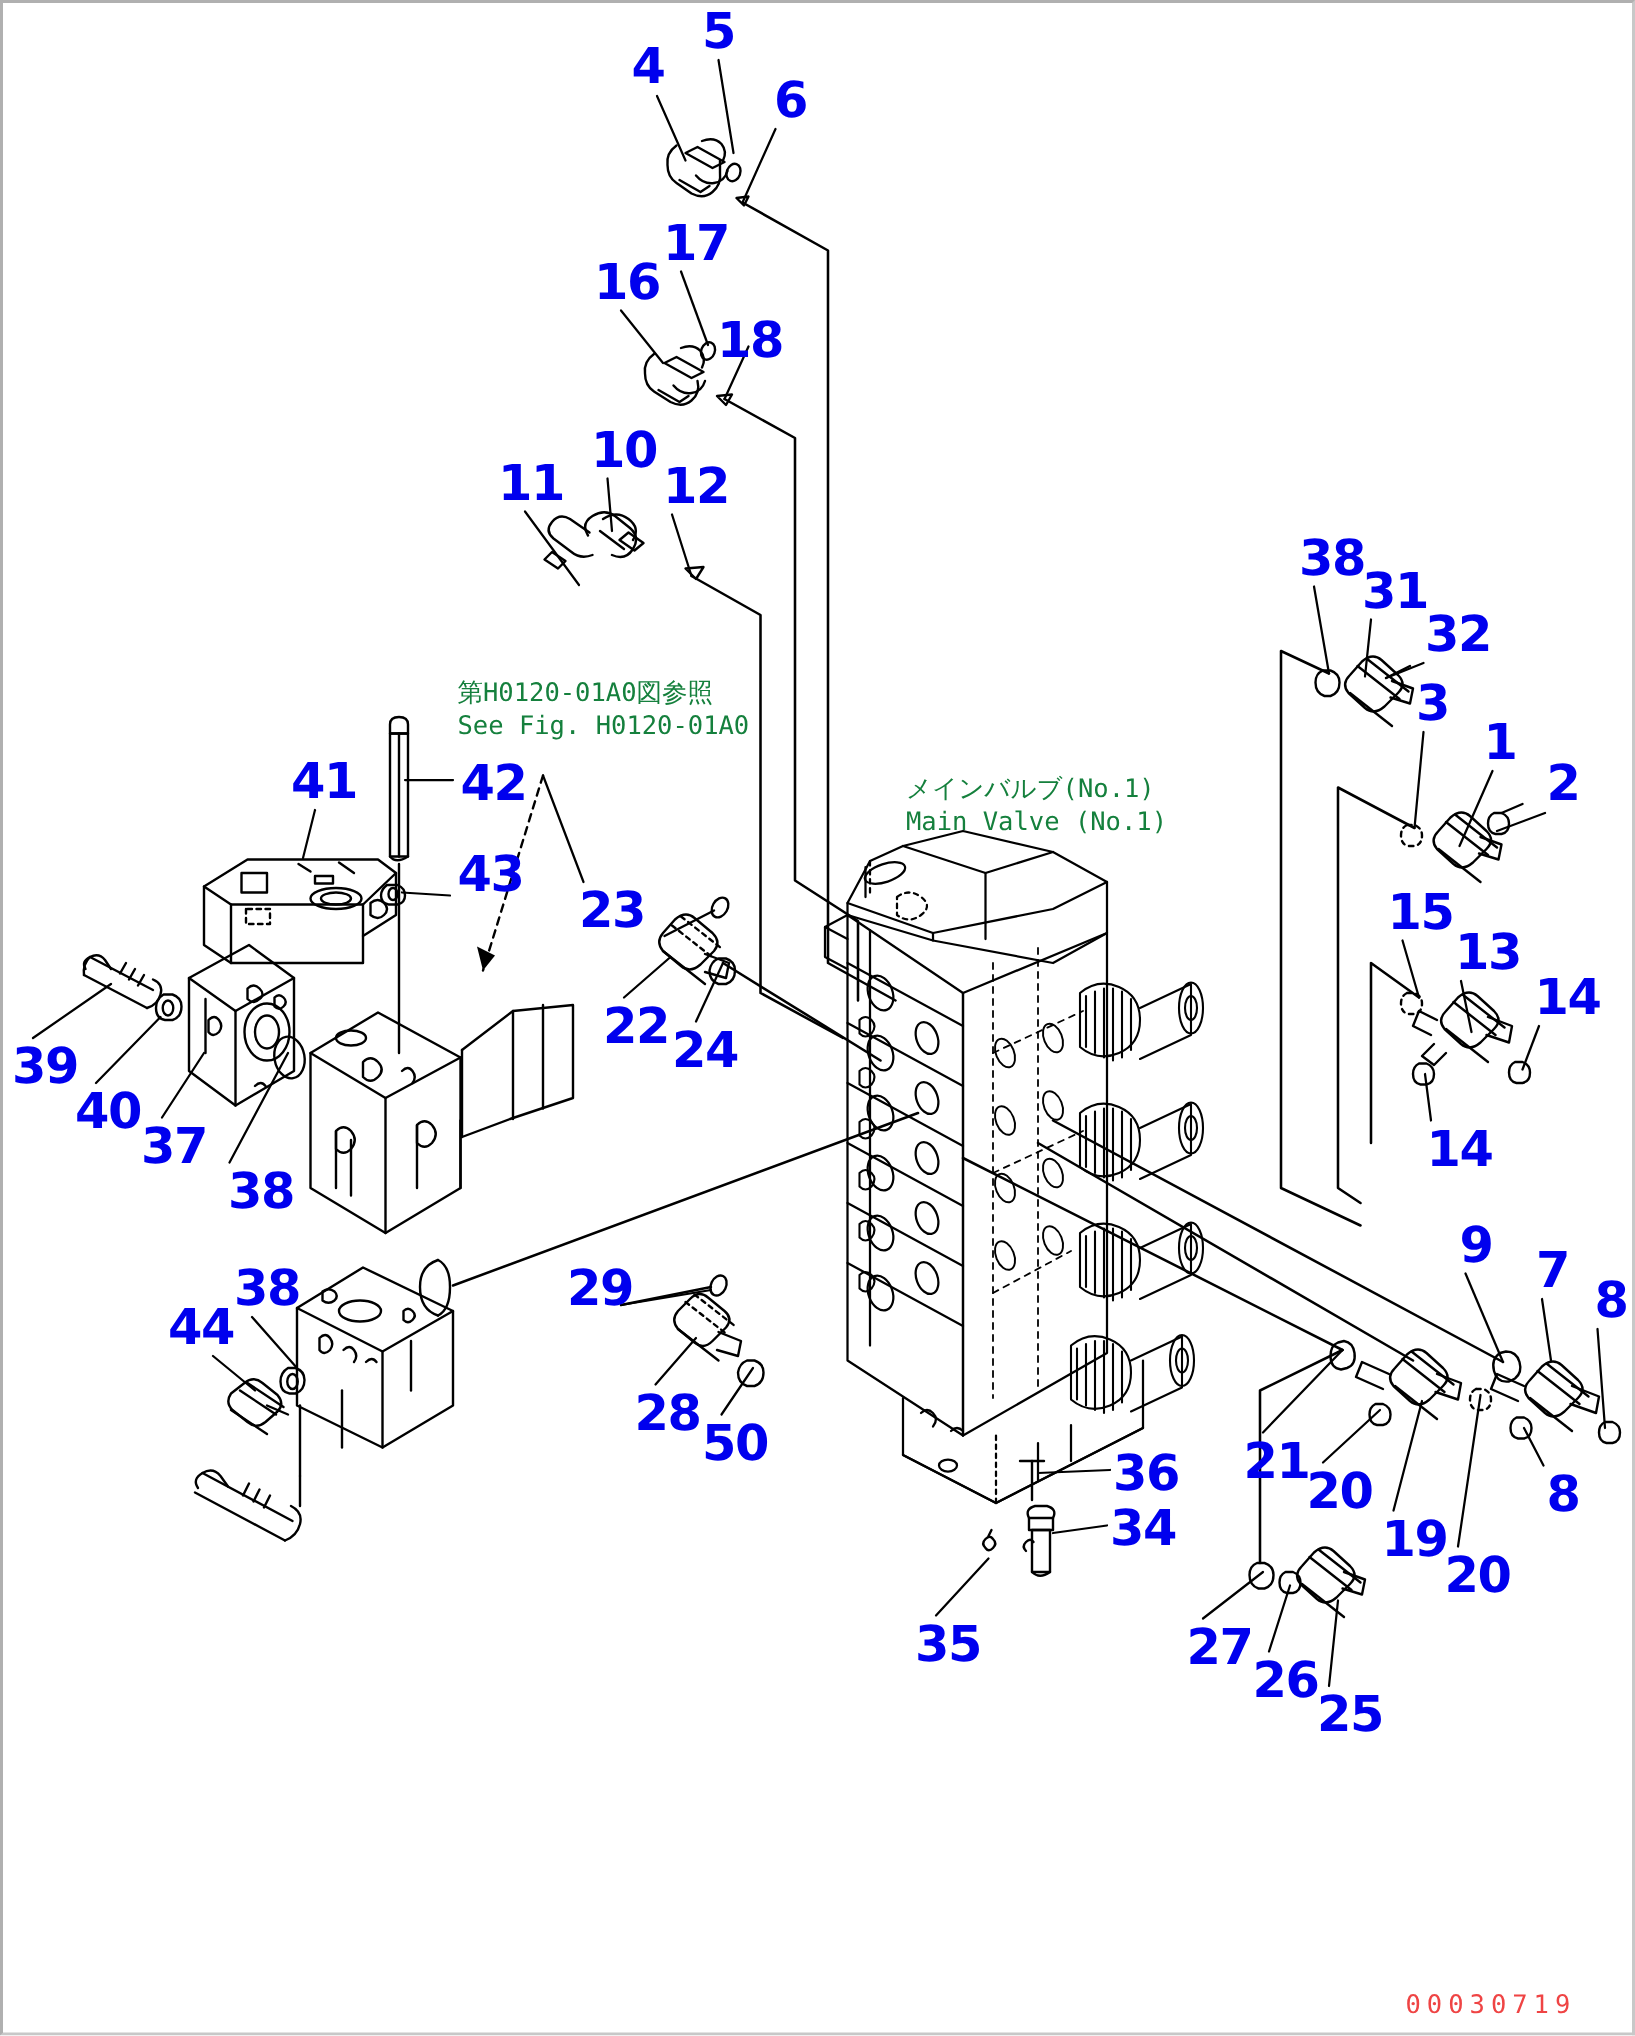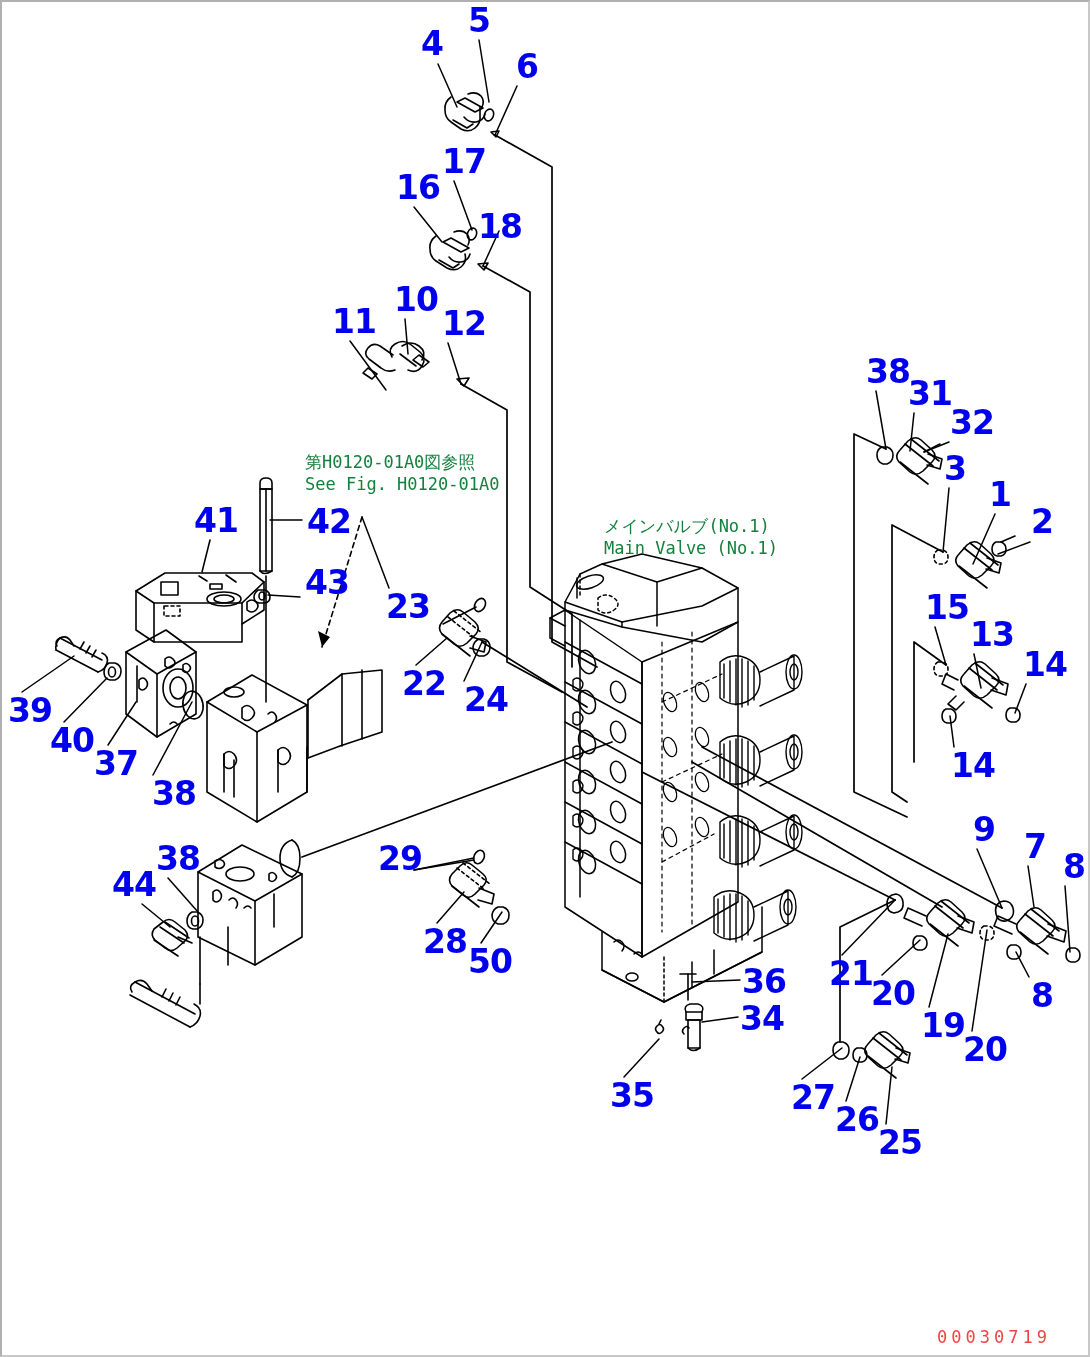--- a/index.html
+++ b/index.html
@@ -556,21 +556,21 @@
       <div class="callout" style="left: 923px; top: 589px;">15</div>
       <div class="callout" style="left: 394px; top: 169px;">16</div>
       <div class="callout" style="left: 440px; top: 143px;">17</div>
       <div class="callout" style="left: 476px; top: 193px; margin-top: 15px;">18</div>
       <div class="callout" style="left: 919px; top: 1007px;">19</div>
       <div class="callout" style="left: 869px; top: 975px;">20</div>
       <div class="callout" style="left: 961px; top: 1031px;">20</div>
       <div class="callout" style="left: 827px; top: 955px;">21</div>
       <div class="callout" style="left: 400px; top: 665px;">22</div>
       <div class="callout" style="left: 384px; top: 588px;">23</div>
-      <div class="callout" style="left: 462px; top: 681px;">24</div>
+      <div class="callout" style="left: 446px; top: 681px;">24</div>
       <div class="callout" style="left: 876px; top: 1124px;">25</div>
       <div class="callout" style="left: 833px; top: 1101px;">26</div>
       <div class="callout" style="left: 789px; top: 1079px;">27</div>
       <div class="callout" style="left: 421px; top: 923px;">28</div>
       <div class="callout" style="left: 376px; top: 840px;">29</div>
       <div class="callout" style="left: 466px; top: 943px;">50</div>
       <div class="callout" style="left: 906px; top: 375px;">31</div>
       <div class="callout" style="left: 948px; top: 404px;">32</div>
       <div class="callout" style="left: 864px; top: 353px;">38</div>
       <div class="callout" style="left: 738px; top: 1000px;">34</div>

